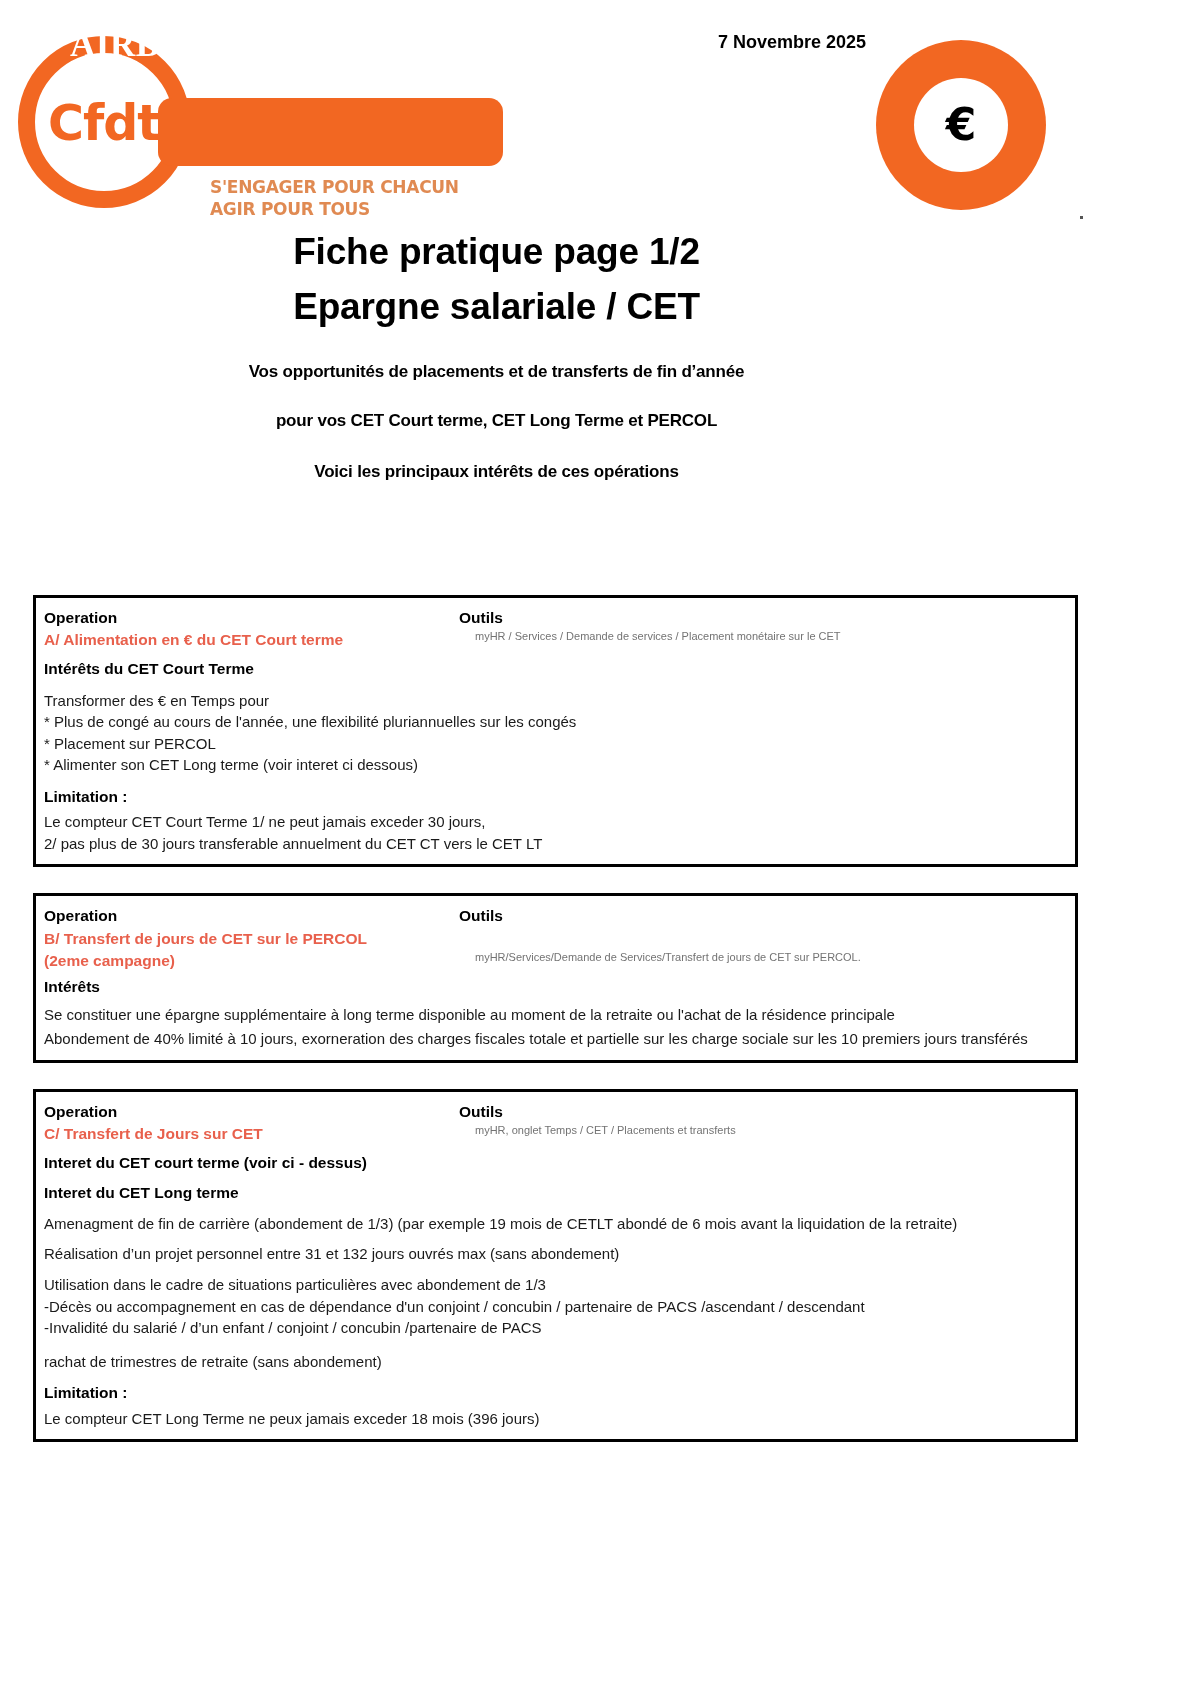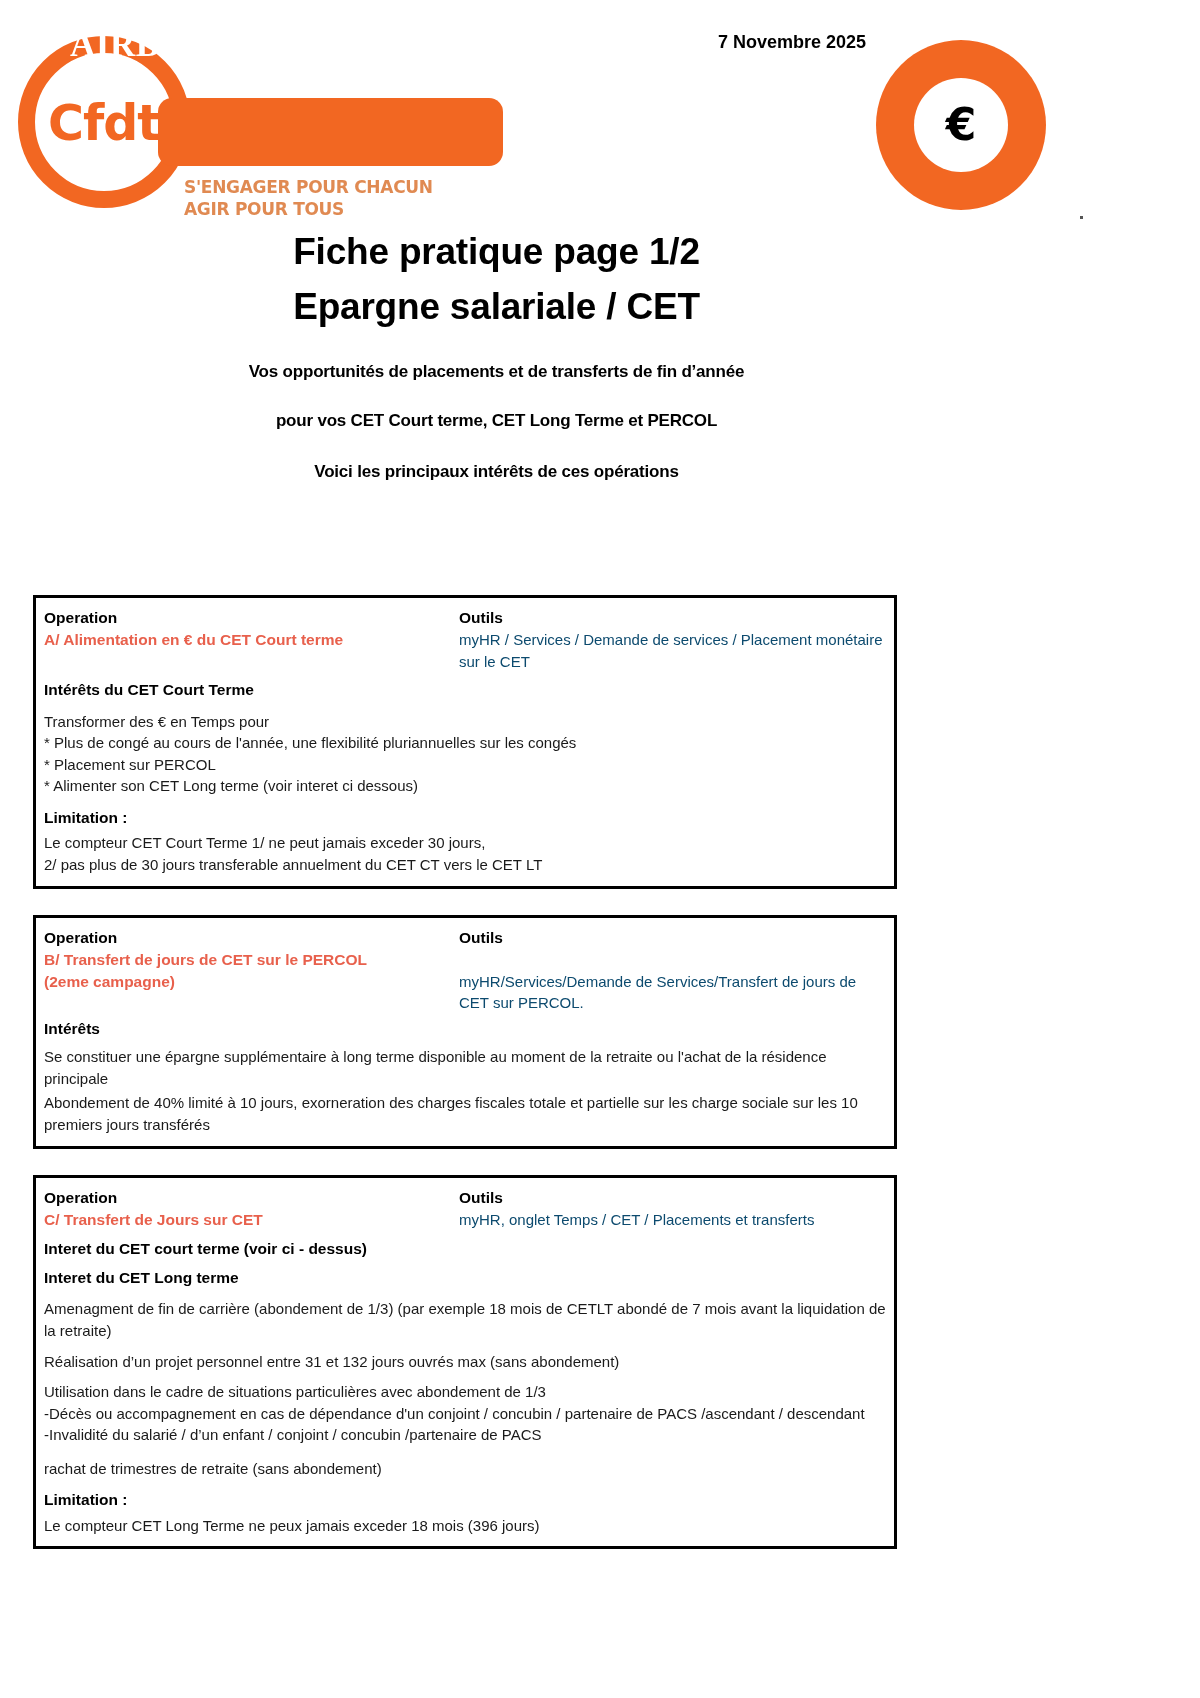--- a/index.html
+++ b/index.html
@@ -64,21 +64,21 @@
     top: 11px;
     font-size: 35px;
     font-weight: bold;
     color: #ffffff;
     letter-spacing: 0.5px;
     font-family: Liberation Serif, serif;
     white-space: nowrap;
   }
   .logo-tagline {
     position: absolute;
-    left: 176px;
+    left: 202px;
     top: 163px;
     font-size: 17px;
     font-weight: bold;
     color: #e08a52;
     line-height: 1.28;
     font-family: "DejaVu Sans", sans-serif;
     letter-spacing: -0.3px;
   }
 
   .header-date {
@@ -144,21 +144,21 @@
   }
   .sub1 { margin-top: 28px; }
   .sub2 { margin-top: 32px; }
   .sub3 { margin-top: 34px; }
 
   
   .boxes {
     position: absolute;
     left: 33px;
     top: 595px;
-    width: 864px;
+    width: 1045px;
   }
   .op-box {
     border: 3px solid #000;
     background: #fff;
     padding: 8px 8px 10px 8px;
     margin-bottom: 26px;
   }
   .row {
     display: flex;
     align-items: flex-start;
@@ -187,23 +187,24 @@
     font-size: 15.5px;
     font-weight: bold;
     color: #000;
     line-height: 1.5;
   }
   .sp-3 { margin-top: 3px; }
   .sp-6 { margin-top: 6px; }
   .sp-9 { margin-top: 9px; }
   .sp-12 { margin-top: 12px; }
   .tools-text {
-    font-size: 15px;
-    color: #0c4a6e;
+    font-size: 11px;
+    color: #737373;
     line-height: 1.44;
+    margin-left: 16px;
   }
   .pad-top-22 { padding-top: 22px; }
 </style>
 </head>
 <body>
 
 <div class="header">
 
   <div class="logo-block">
     <div class="logo-ring"></div>
@@ -295,21 +296,21 @@
       <div class="col-right">
         <div class="lbl">Outils</div>
         <div class="tools-text">myHR, onglet Temps / CET / Placements et transferts</div>
       </div>
     </div>
 
     <div class="bold-line sp-6">Interet du CET court terme (voir ci - dessus)</div>
     <div class="bold-line sp-6">Interet du CET Long terme</div>
 
     <div class="sp-9">
-      <div class="txt">Amenagment de fin de carrière  (abondement de 1/3) (par exemple 18 mois de CETLT abondé de 7 mois avant la liquidation de la retraite)</div>
+      <div class="txt">Amenagment de fin de carrière  (abondement de 1/3) (par exemple 19 mois de CETLT abondé de 6 mois avant la liquidation de la retraite)</div>
       <div class="txt sp-9">Réalisation d’un projet personnel entre 31 et 132 jours ouvrés max (sans abondement)</div>
       <div class="txt sp-9">Utilisation dans le cadre de situations particulières avec abondement de 1/3</div>
       <div class="txt">-Décès ou accompagnement en cas de dépendance d'un conjoint / concubin / partenaire de PACS /ascendant / descendant</div>
       <div class="txt">-Invalidité du salarié / d’un enfant / conjoint / concubin /partenaire de PACS</div>
       <div class="txt sp-12">rachat de trimestres de retraite (sans abondement)</div>
     </div>
 
     <div class="bold-line sp-9">Limitation :</div>
     <div class="txt sp-3">Le compteur CET Long Terme ne peux jamais exceder 18 mois (396 jours)</div>
   </div>

